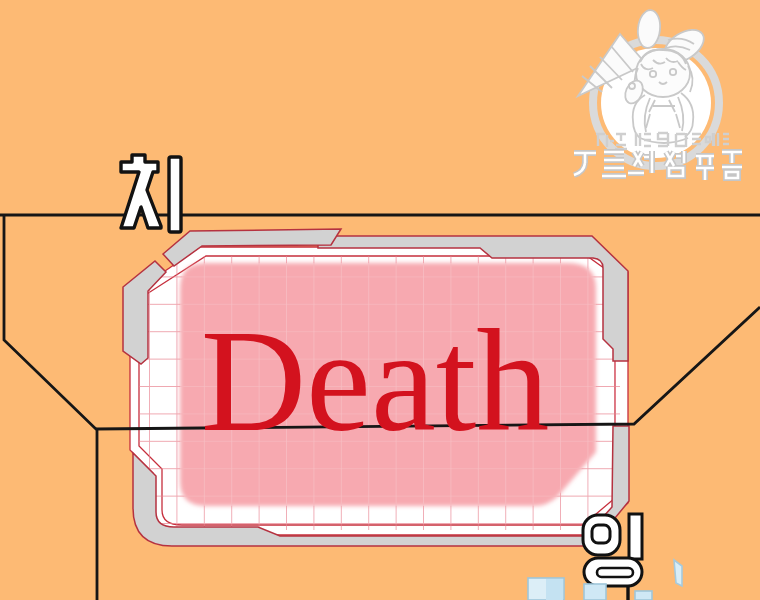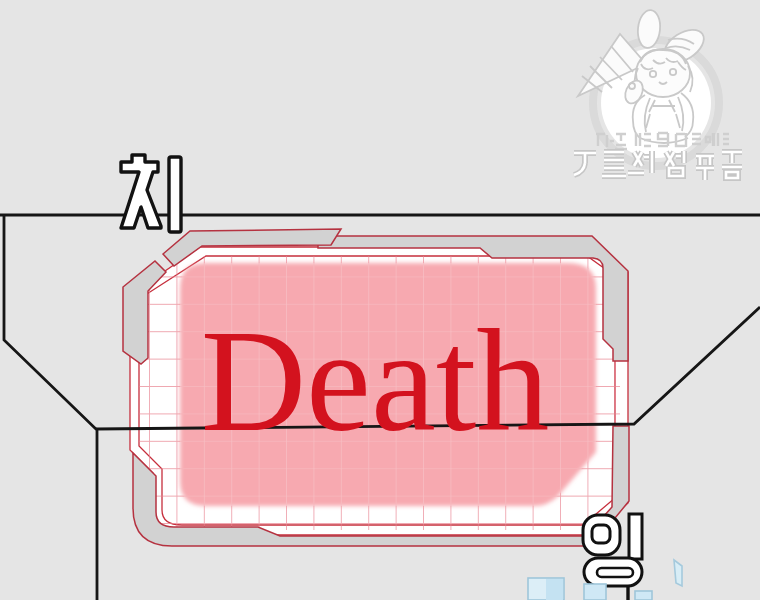--- a/index.html
+++ b/index.html
@@ -1,16 +1,16 @@
 <!DOCTYPE html>
 <html><head>
 <meta charset="utf-8">
 <style>
   html,body{margin:0;padding:0;background:#ffffff;}
-  #page{position:relative;width:760px;height:600px;overflow:hidden;background:#e5e5e5;
+  #page{position:relative;width:760px;height:600px;overflow:hidden;background:#fdba74;
         font-family:"Liberation Sans",sans-serif;}
   svg{display:block;}
 </style>
 </head>
 <body>
 <div id="page">
 <svg width="760" height="600" viewBox="0 0 760 600">
 <defs>
   <pattern id="gp" patternUnits="userSpaceOnUse" x="150" y="250" width="27.4" height="27.4">
     <path d="M27.4,0 V27.4 M0,27.4 H27.4" stroke="rgba(232,130,142,0.7)" stroke-width="1.8" fill="none"></path>

